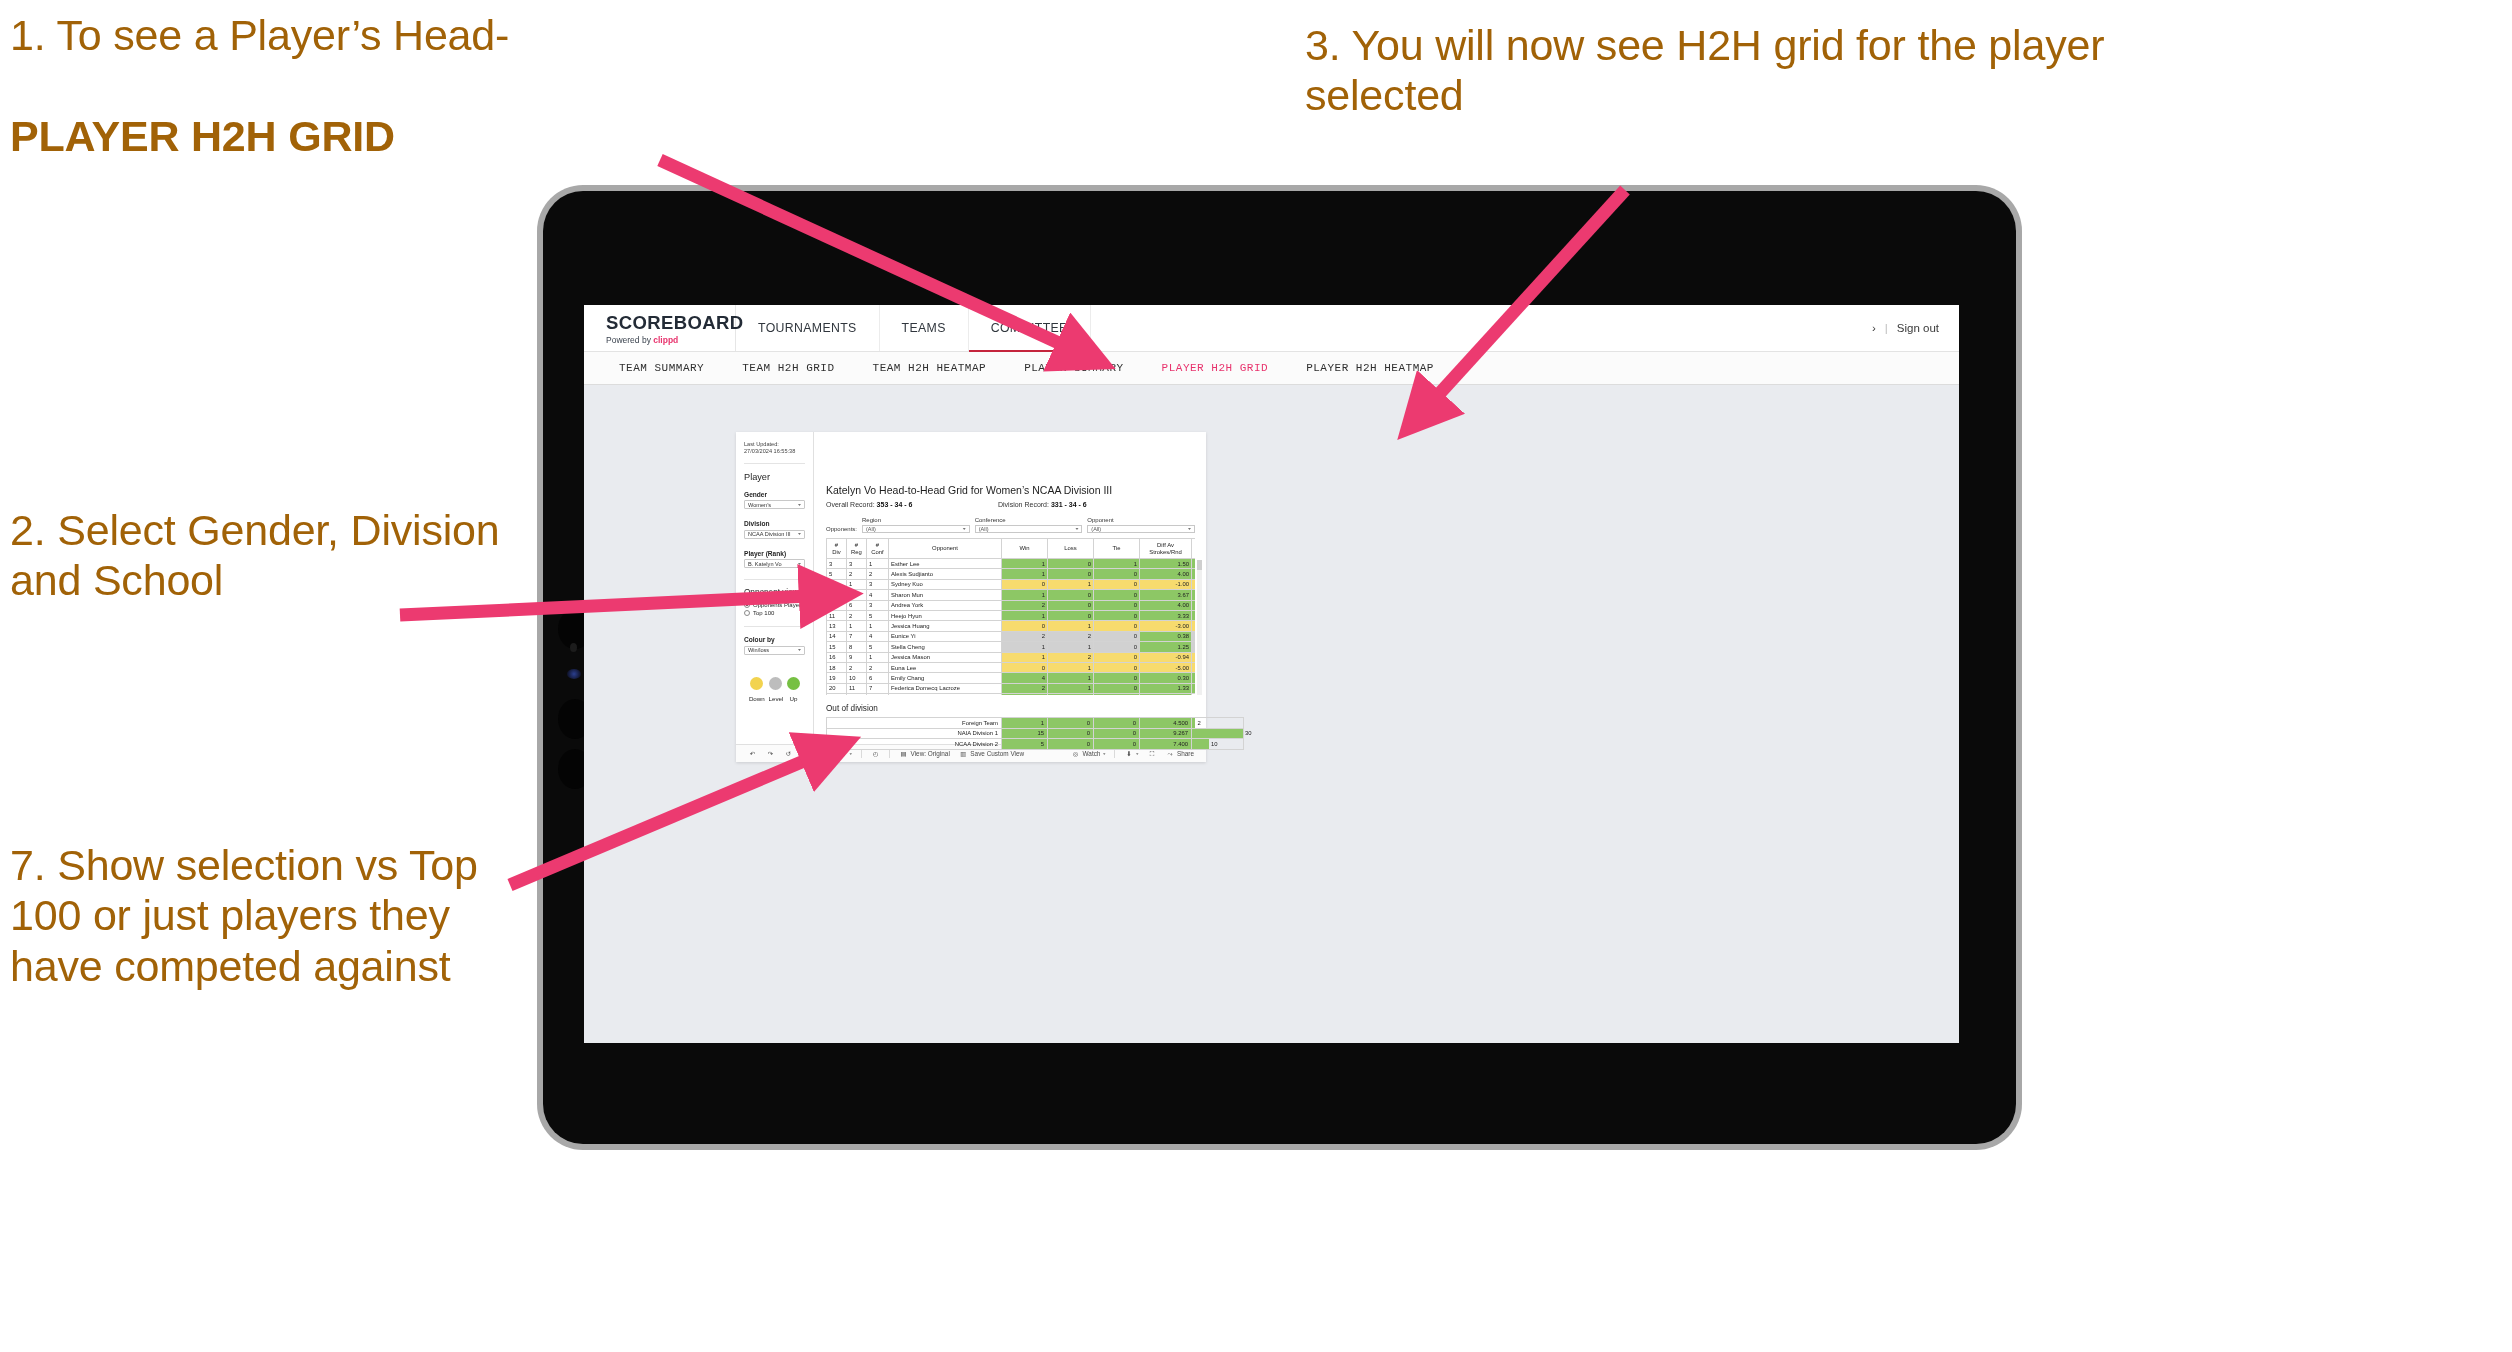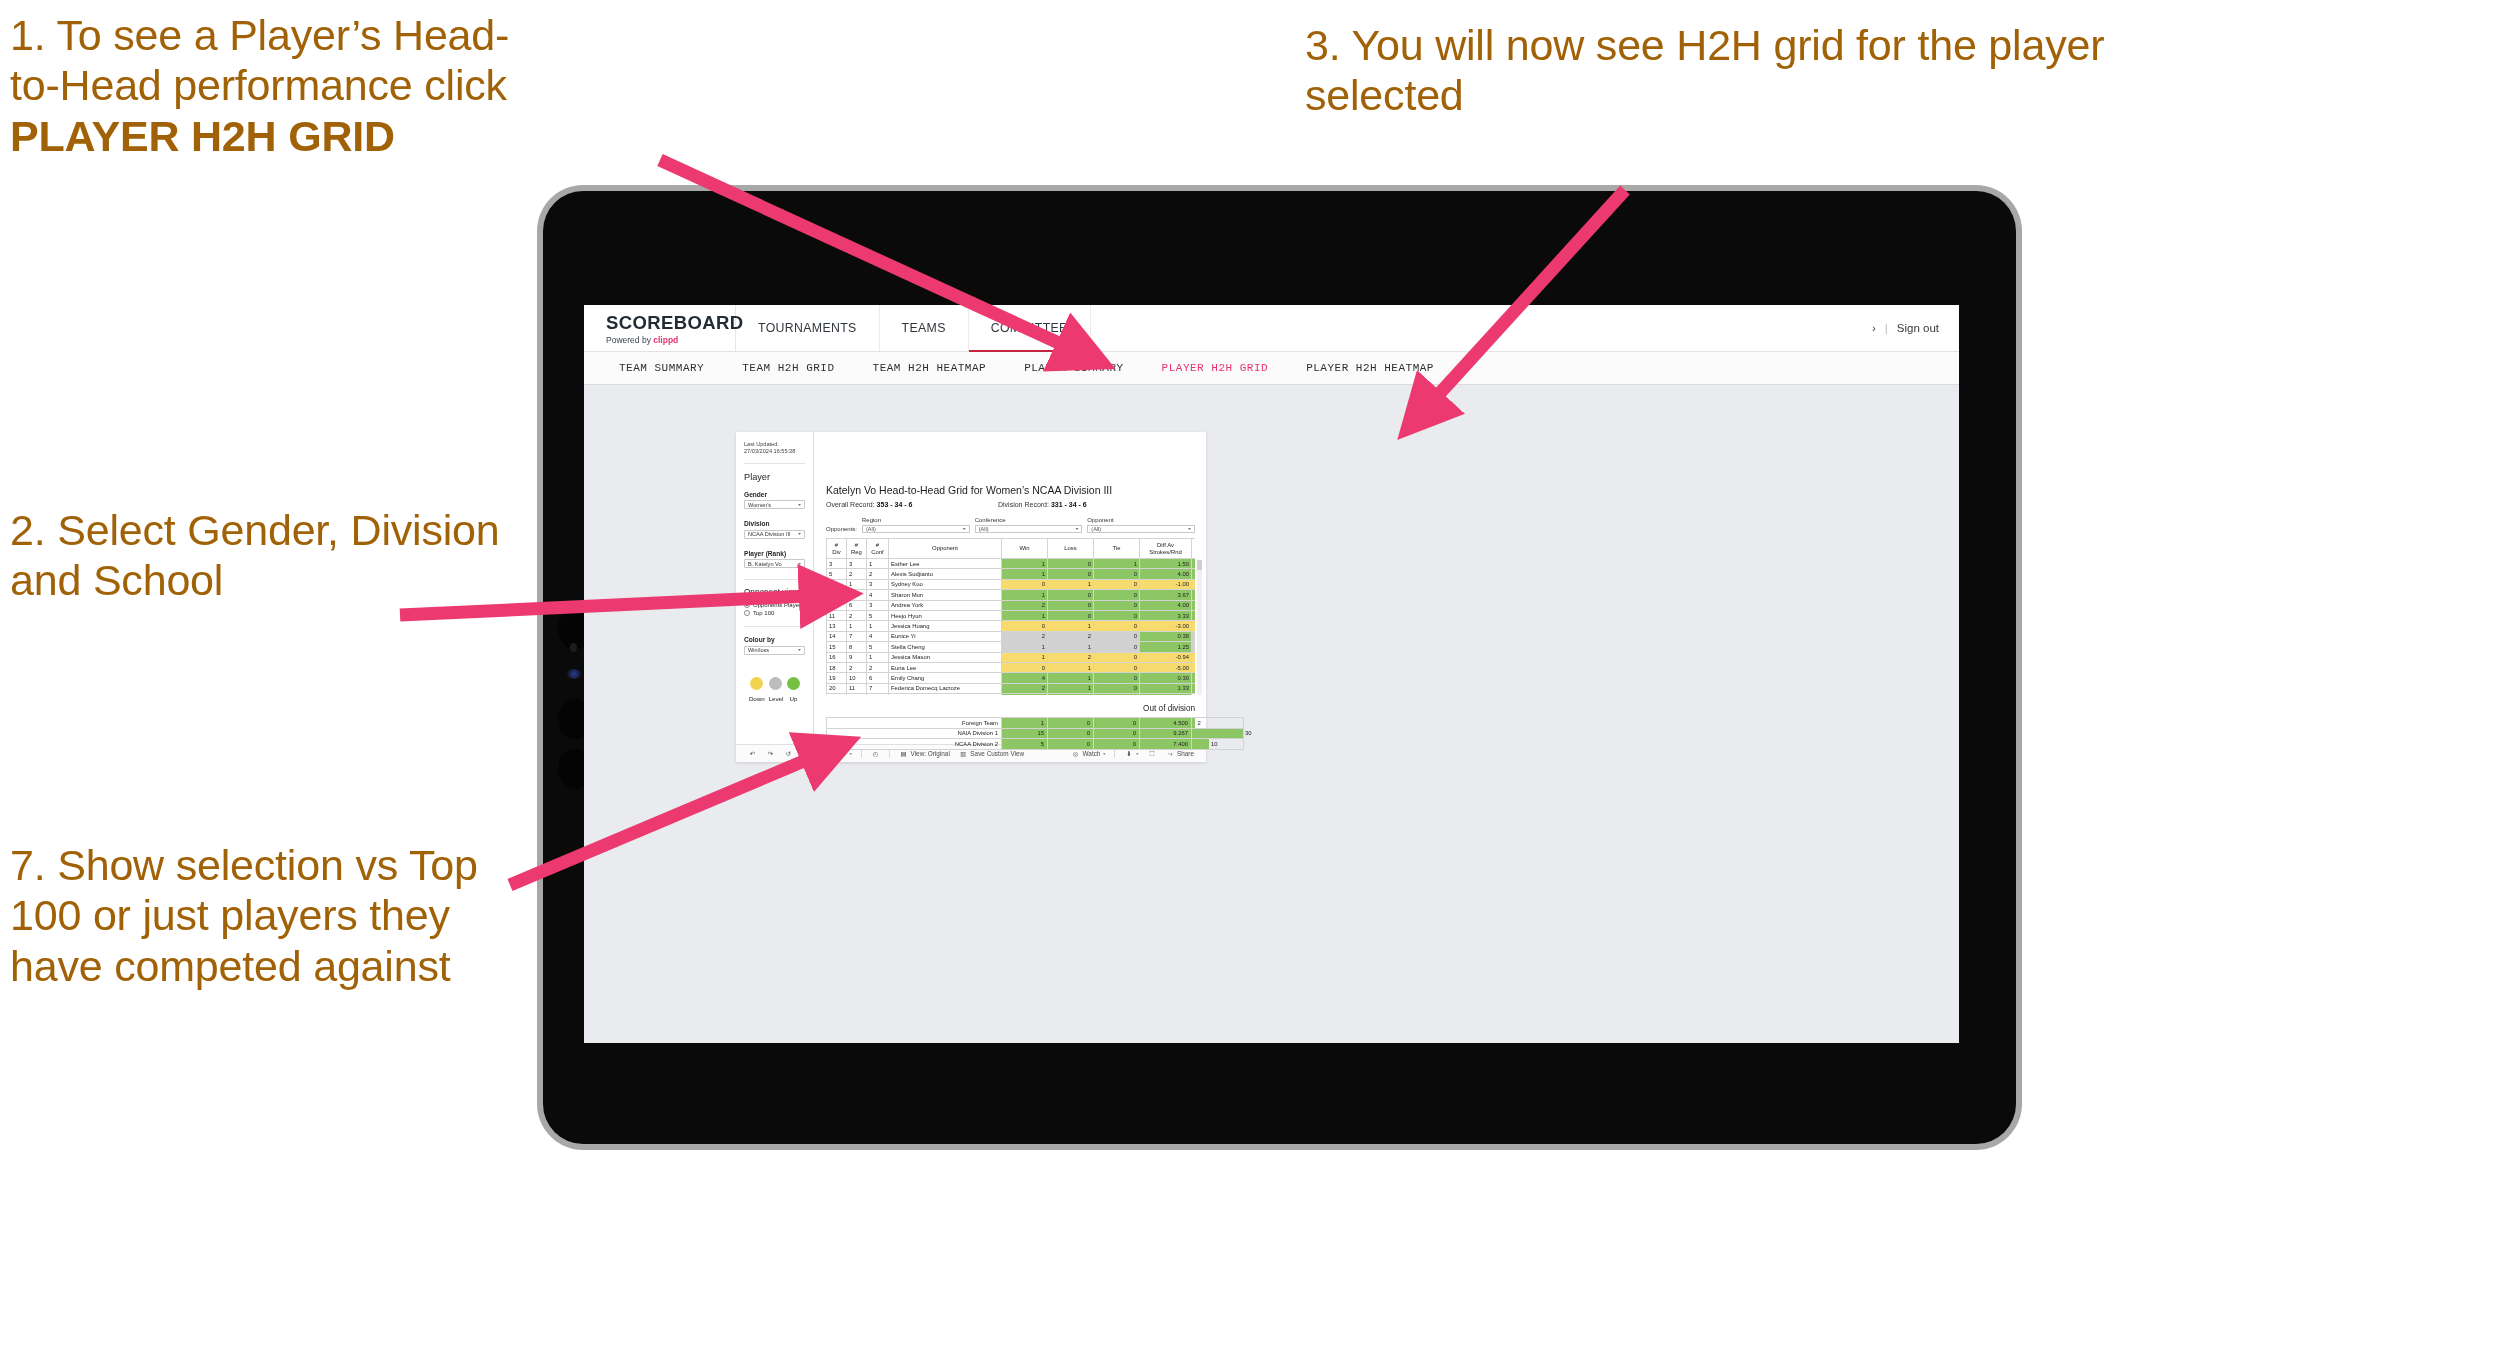--- a/index.html
+++ b/index.html
@@ -151,21 +151,21 @@
           font-size:5.9px; color:#222; padding-left:2px; }
   .cg { background:#8dc765; }
   .cy { background:#f7db6e; }
   .cn { background:#d1d1d1; }
 
   .gridwrap { position:relative; }
   .gridclip { height:157px; overflow:hidden; border-bottom:0; }
   .vscroll { position:absolute; right:-7px; top:22px; width:5px; height:135px; background:#f0f0f0; }
   .vthumb { position:absolute; right:-7px; top:22px; width:5px; height:10px; background:#cfcfcf; }
 
-  .oodtitle { font-size:8.2px; color:#1d1d1d; margin:9px 0 4px 0;text-align:right; }
+  .oodtitle { font-size:8.2px; color:#1d1d1d; margin:9px 0 4px 0; }
   table.ood { border-collapse:collapse; width:100%; table-layout:fixed; }
   table.ood td { border:1px solid #d3d3d3; font-size:5.9px; color:#222; height:10.6px; padding:0 3px; }
   td.oodname { text-align:right; }
 
   
   .toolbar {
     height:18px; border-top:1px solid #e0e0e0; background:#fbfbfb;
     display:flex; align-items:center; gap:9px; padding:0 12px; font-size:6.4px; color:#4a4a4a;
   }
   .tb-ic { width:9px; height:9px; display:inline-flex; align-items:center; justify-content:center; }
@@ -173,21 +173,21 @@
   .tb-div { width:1px; height:9px; background:#dadada; }
   .tb-right { margin-left:auto; display:flex; align-items:center; gap:9px; }
 </style>
 </head>
 <body>
 
 <div id="root">
 
   <div class="callout" id="co1">
     <span>1. To see a Player’s Head-</span><br>
-    <span>to-Head performance click</span><br>
+    <br>
     <b>PLAYER H2H GRID</b>
   </div>
   <div class="callout" id="co2">2. Select Gender, Division and School</div>
   <div class="callout" id="co3">7. Show selection vs Top 100 or just players they have competed against</div>
   <div class="callout" id="co4">3. You will now see H2H grid for the player selected</div>
 
   <div id="tablet">
     <div id="tablet-inner">
       <div class="lens l1"></div>
       <div class="dot-mic"></div>

